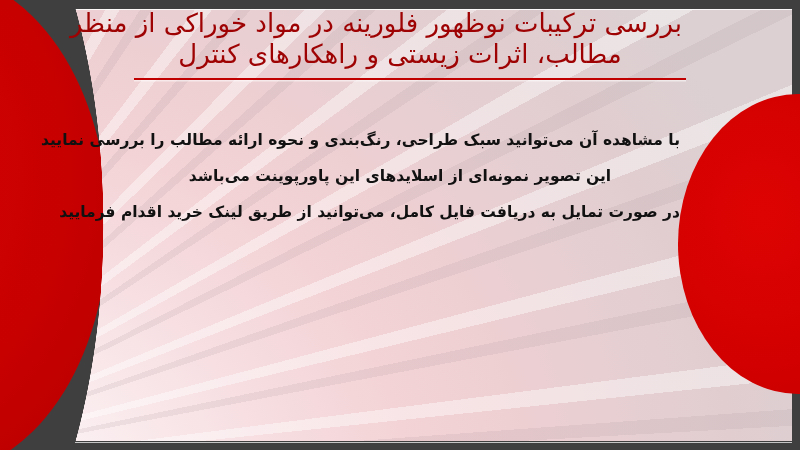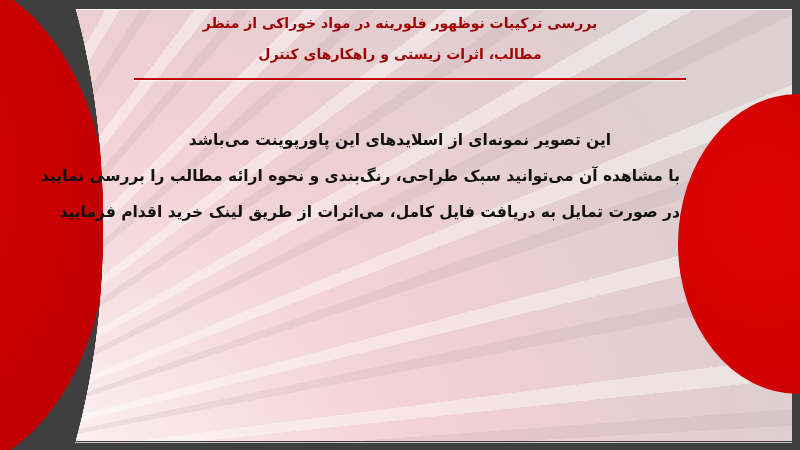--- a/index.html
+++ b/index.html
@@ -85,22 +85,22 @@
   
   .title-block{
     position:absolute;
     z-index:6;
     right:118px;left:118px;top:8px;
     text-align:center;
     direction:rtl;
   }
   .title-line{
     color:#9e0202;
-    font-size:14px;
-    font-weight:bold;
+    font-size:26px;
+    font-weight:normal;
     line-height:31px;
     letter-spacing:0;
     white-space:nowrap;
   }
   .title-rule{
     position:absolute;
     z-index:6;
     left:134px;top:78px;
     width:552px;height:0;
     border-top:2.4px solid #c00000;
@@ -137,18 +137,18 @@
   <div class="right-red-ellipse"></div>
 
   <div class="title-block">
     <div class="title-line">بررسی ترکیبات نوظهور فلورینه در مواد خوراکی از منظر</div>
     <div class="title-line">مطالب، اثرات زیستی و راهکارهای کنترل</div>
   </div>
 
   <div class="title-rule"></div>
 
   <div class="body-block">
+    <div class="body-line">با مشاهده آن می‌توانید سبک طراحی، رنگ‌بندی و نحوه ارائه مطالب را بررسی نمایید</div>
     <div class="body-line">این تصویر نمونه‌ای از اسلایدهای این پاورپوینت می‌باشد</div>
-    <div class="body-line">با مشاهده آن می‌توانید سبک طراحی، رنگ‌بندی و نحوه ارائه مطالب را بررسی نمایید</div>
-    <div class="body-line">در صورت تمایل به دریافت فایل کامل، می‌اثرات از طریق لینک خرید اقدام فرمایید</div>
+    <div class="body-line">در صورت تمایل به دریافت فایل کامل، می‌توانید از طریق لینک خرید اقدام فرمایید</div>
   </div>
 
 </div>
 
 </body></html>

